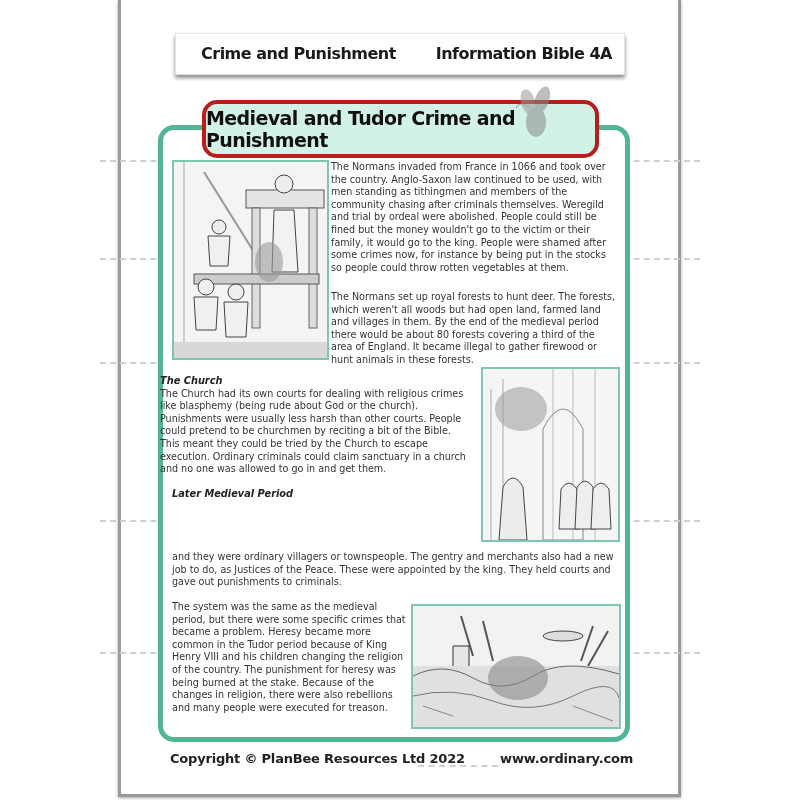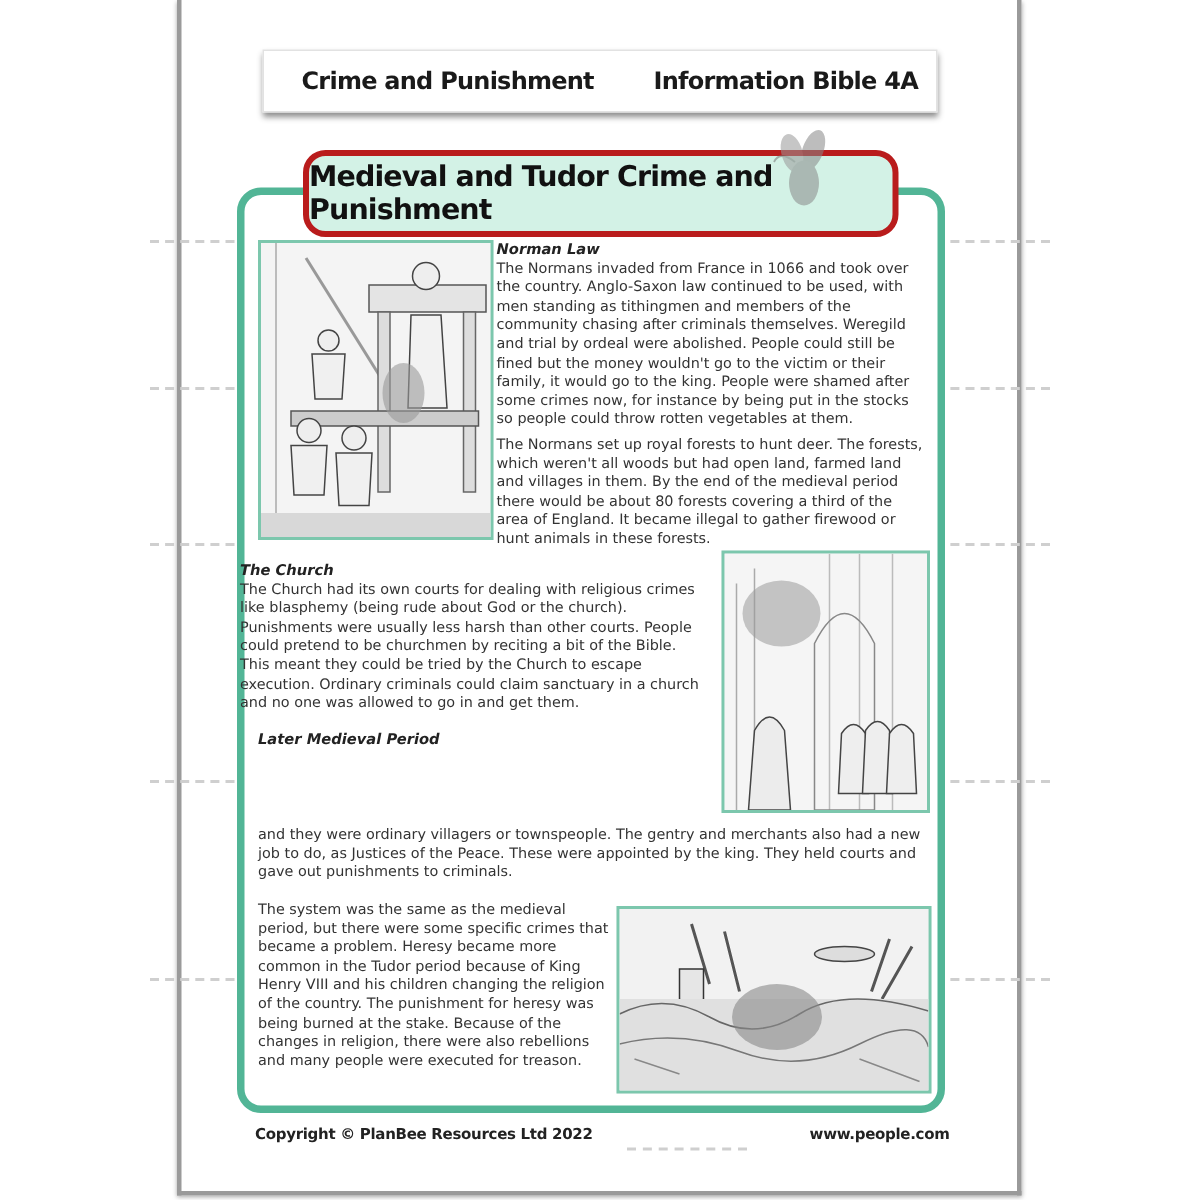--- a/index.html
+++ b/index.html
@@ -16,21 +16,21 @@
     .content-box { position:absolute; left:158px; top:125px; width:472px; height:617px; border:5px solid #52b596;
       border-radius:16px; box-sizing:border-box; background:#fff; }
     .title-pill { position:absolute; left:202px; top:100px; width:397px; height:58px; background:#d3f2e6;
       border:4px solid #b91c1c; border-radius:15px; box-sizing:border-box; display:flex; align-items:center; justify-content:center; }
     .title-pill span { font-family:"DejaVu Sans", sans-serif; font-weight:bold; font-size:19px; color:#111; letter-spacing:-0.6px; }
     .bee { position:absolute; width:46px; height:52px; left:512px; top:86px; opacity:0.55; }
     .txt { position:absolute; font-family:"DejaVu Sans", sans-serif; font-size:9.6px; line-height:12.6px; color:#333; }
     .txt h4 { margin:0; font-size:9.8px; font-style:italic; font-weight:bold; color:#222; }
     .txt p { margin:0; }
     .pic { position:absolute; border:2px solid #7cc7ad; box-sizing:border-box; background:#f3f3f3; overflow:hidden; }
-    .footer-l, .footer-r { position:absolute; top:751px; font-family:"DejaVu Sans", sans-serif; font-weight:bold; font-size:10px; color:#222; letter-spacing:-0.2px; }
+    .footer-l, .footer-r { position:absolute; top:751px; font-family:"DejaVu Sans", sans-serif; font-weight:bold; font-size:13px; color:#222; letter-spacing:-0.2px; }
     .footer-l { left:170px; }
     .footer-r { right:167px; }
   </style>
 </head>
 <body>
 
 <div class="sheet"></div>
 
 <div class="dash" style="left:100px;top:160px;width:600px;"></div>
 <div class="dash" style="left:100px;top:258px;width:600px;"></div>
@@ -73,21 +73,20 @@
     <circle cx="32" cy="125" r="8" fill="#eee" stroke="#444"></circle>
     <path d="M20 135 L44 135 L42 168 L22 168 Z" fill="#f0f0f0" stroke="#444"></path>
     <circle cx="62" cy="130" r="8" fill="#eee" stroke="#444"></circle>
     <path d="M50 140 L74 140 L72 175 L52 175 Z" fill="#f0f0f0" stroke="#444"></path>
     <rect x="0" y="180" width="153" height="16" fill="#d8d8d8"></rect>
     <ellipse cx="95" cy="100" rx="14" ry="20" fill="#999" opacity="0.6"></ellipse>
   </svg>
 </div>
 
 <div class="txt" style="left:331px;top:161px;width:288px;">
-  <h4>Norman Law</h4>
   <p>The Normans invaded from France in 1066 and took over the country. Anglo-Saxon law continued to be used, with men standing as tithingmen and members of the community chasing after criminals themselves. Weregild and trial by ordeal were abolished. People could still be fined but the money wouldn't go to the victim or their family, it would go to the king. People were shamed after some crimes now, for instance by being put in the stocks so people could throw rotten vegetables at them.</p>
 </div>
 
 <div class="txt" style="left:331px;top:291px;width:288px;">
   <p>The Normans set up royal forests to hunt deer. The forests, which weren't all woods but had open land, farmed land and villages in them. By the end of the medieval period there would be about 80 forests covering a third of the area of England. It became illegal to gather firewood or hunt animals in these forests.</p>
 </div>
 
 <div class="pic" style="left:481px;top:367px;width:139px;height:175px;">
   <svg width="135" height="171" viewBox="0 0 135 171">
     <rect width="135" height="171" fill="#f5f5f5"></rect>
@@ -126,13 +125,13 @@
     <ellipse cx="150" cy="30" rx="20" ry="5" fill="#ddd" stroke="#444"></ellipse>
     <rect x="0" y="60" width="206" height="61" fill="#e0e0e0"></rect>
     <path d="M0 70 Q30 55 60 72 T120 70 T206 68" fill="none" stroke="#666"></path>
     <path d="M0 90 Q40 80 80 95 T160 90 T206 92" fill="none" stroke="#777"></path>
     <ellipse cx="105" cy="72" rx="30" ry="22" fill="#888" opacity="0.6"></ellipse>
     <path d="M10 100 L40 110 M160 100 L200 115" stroke="#888"></path>
   </svg>
 </div>
 
 <span class="footer-l">Copyright © PlanBee Resources Ltd 2022</span>
-<span class="footer-r">www.people.com</span>
+<span class="footer-r">www.ordinary.com</span>
 
 </body></html>

